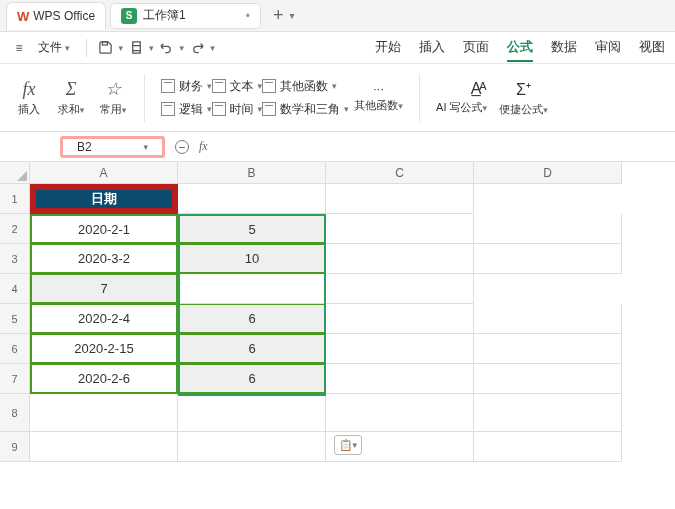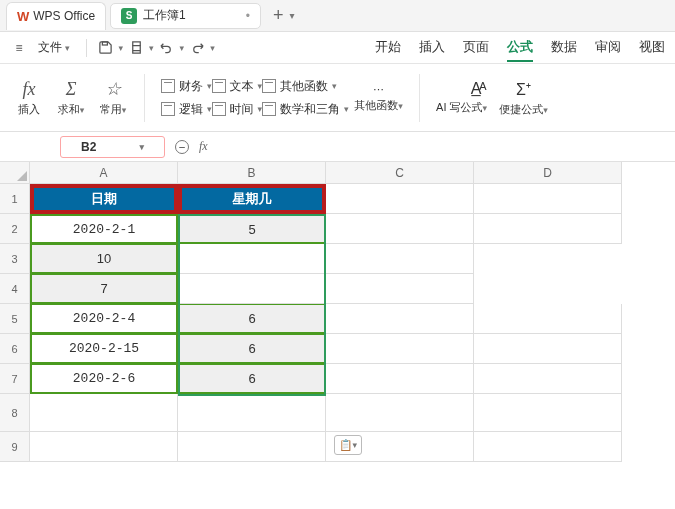--- a/index.html
+++ b/index.html
@@ -23,37 +23,37 @@
 .big-btn{display:flex;flex-direction:column;align-items:center;justify-content:center;width:42px;height:56px;gap:2px;font-size:11px;}
 .big-btn .gl{font-size:18px;color:#555;font-style:italic;font-family:serif;}
 .mid-group{display:flex;flex-direction:column;gap:6px;margin-left:6px;}
 .mid-row{display:flex;}
 .mid-btn{display:flex;align-items:center;gap:4px;font-size:12px;}
 .mid-btn .bx{width:14px;height:14px;border:1px solid #888;display:inline-block;position:relative;}
 .mid-btn .bx::after{content:"";position:absolute;inset:2px;border-top:1px solid #888;}
 .dd{font-size:9px;color:#777;}
 .ribbon-div{width:1px;height:48px;background:#e5e5e5;margin:0 10px;}
 .namebox-row{height:30px;display:flex;align-items:center;border-bottom:1px solid #e0e0e0;padding:0 8px;gap:10px;}
-.namebox{width:105px;height:22px;border:1px solid #fca5a5;border-radius:3px;display:flex;align-items:center;padding:0 20px;font-size:12px;justify-content:space-between;background:#fff;margin-left:52px;font-weight:bold;}
+.namebox{width:105px;height:22px;border:3px solid #fca5a5;border-radius:3px;display:flex;align-items:center;padding:0 14px;font-size:12px;justify-content:space-between;background:#fff;margin-left:52px;}
 .fx-area{display:flex;align-items:center;gap:10px;font-size:12px;}
 .fx-lbl{font-style:italic;font-family:serif;color:#666;}
 .formula{font-family:"Courier New",monospace;letter-spacing:1px;}
 .sheet{display:flex;}
 .sel-all{width:30px;height:22px;border-right:1px solid #ddd;border-bottom:1px solid #ddd;background:#f5f5f5;position:relative;}
 .sel-all::after{content:"";position:absolute;right:2px;bottom:2px;border:5px solid transparent;border-right-color:#bbb;border-bottom-color:#bbb;}
 .colhdrs{display:flex;}
 .colhdr{height:22px;border-right:1px solid #ddd;border-bottom:1px solid #ddd;background:#f5f5f5;display:flex;align-items:center;justify-content:center;color:#666;font-size:12px;}
 .colA{width:148px;}.colB{width:148px;}.colC{width:148px;}.colD{width:148px;}
 .rows{}
 .row{display:flex;}
 .rowhdr{width:30px;border-right:1px solid #ddd;border-bottom:1px solid #ddd;background:#f5f5f5;display:flex;align-items:center;justify-content:center;color:#666;font-size:11px;}
 .cell{border-right:1px solid #ddd;border-bottom:1px solid #ddd;display:flex;align-items:center;justify-content:center;font-size:13px;}
 .h1{height:30px;}.hN{height:30px;}
-.hdr-cell{background:#0369a1;color:#fff;font-weight:600;border:4px solid #b91c1c;font-family:Liberation Mono, monospace;}
-.data-a{background:#fff;border:2px solid #4a9a1f;border-top:1px solid #4a9a1f;font-family:Liberation Mono, monospace;}
+.hdr-cell{background:#0c4a6e;color:#fff;font-weight:600;border:6px solid #b91c1c;font-family:Liberation Mono, monospace;}
+.data-a{background:#fff;border:2px solid #4a9a1f;border-top:1px solid #4a9a1f;}
 .data-b{background:#efefef;border:2px solid #4a9a1f;border-top:1px solid #4a9a1f;position:relative;}
 .row:nth-child(2) .data-a,.row:nth-child(2) .data-b{border-top:2px solid #4a9a1f;}
 .sel-outline{position:absolute;pointer-events:none;border:2px solid #2e9c5c;}
 .paste-ico{position:absolute;left:334px;top:435px;width:28px;height:20px;border:1px solid #bbb;border-radius:3px;background:#fff;display:flex;align-items:center;justify-content:center;font-size:11px;}
 .zoom-minus{width:14px;height:14px;border:1.5px solid #777;border-radius:50%;display:inline-flex;align-items:center;justify-content:center;font-size:10px;line-height:1;}
 </style>
 </head>
 <body>
 
 <div class="titlebar">
@@ -198,33 +198,33 @@
       <div class="colhdr colA">A</div>
       <div class="colhdr colB">B</div>
       <div class="colhdr colC">C</div>
       <div class="colhdr colD">D</div>
     </div>
   </div>
   <div class="rows">
     <div class="row">
       <div class="rowhdr h1">1</div>
       <div class="cell colA h1 hdr-cell">日期</div>
-      <div class="cell colB h1 hdr-cell">星期几</div>
       <div class="cell colC h1"></div>
       <div class="cell colD h1"></div>
     </div>
     <div class="row">
         <div class="rowhdr hN">2</div>
         <div class="cell colA hN data-a">2020-2-1</div>
         <div class="cell colB hN data-b">5</div>
         <div class="cell colC hN"></div>
         <div class="cell colD hN"></div>
       </div>
     <div class="row">
         <div class="rowhdr hN">3</div>
+        <div class="cell colA hN data-a">2020-3-2</div>
         <div class="cell colB hN data-b">10</div>
         <div class="cell colC hN"></div>
         <div class="cell colD hN"></div>
       </div>
     <div class="row">
         <div class="rowhdr hN">4</div>
         <div class="cell colB hN data-b">7</div>
         <div class="cell colC hN"></div>
         <div class="cell colD hN"></div>
       </div>

